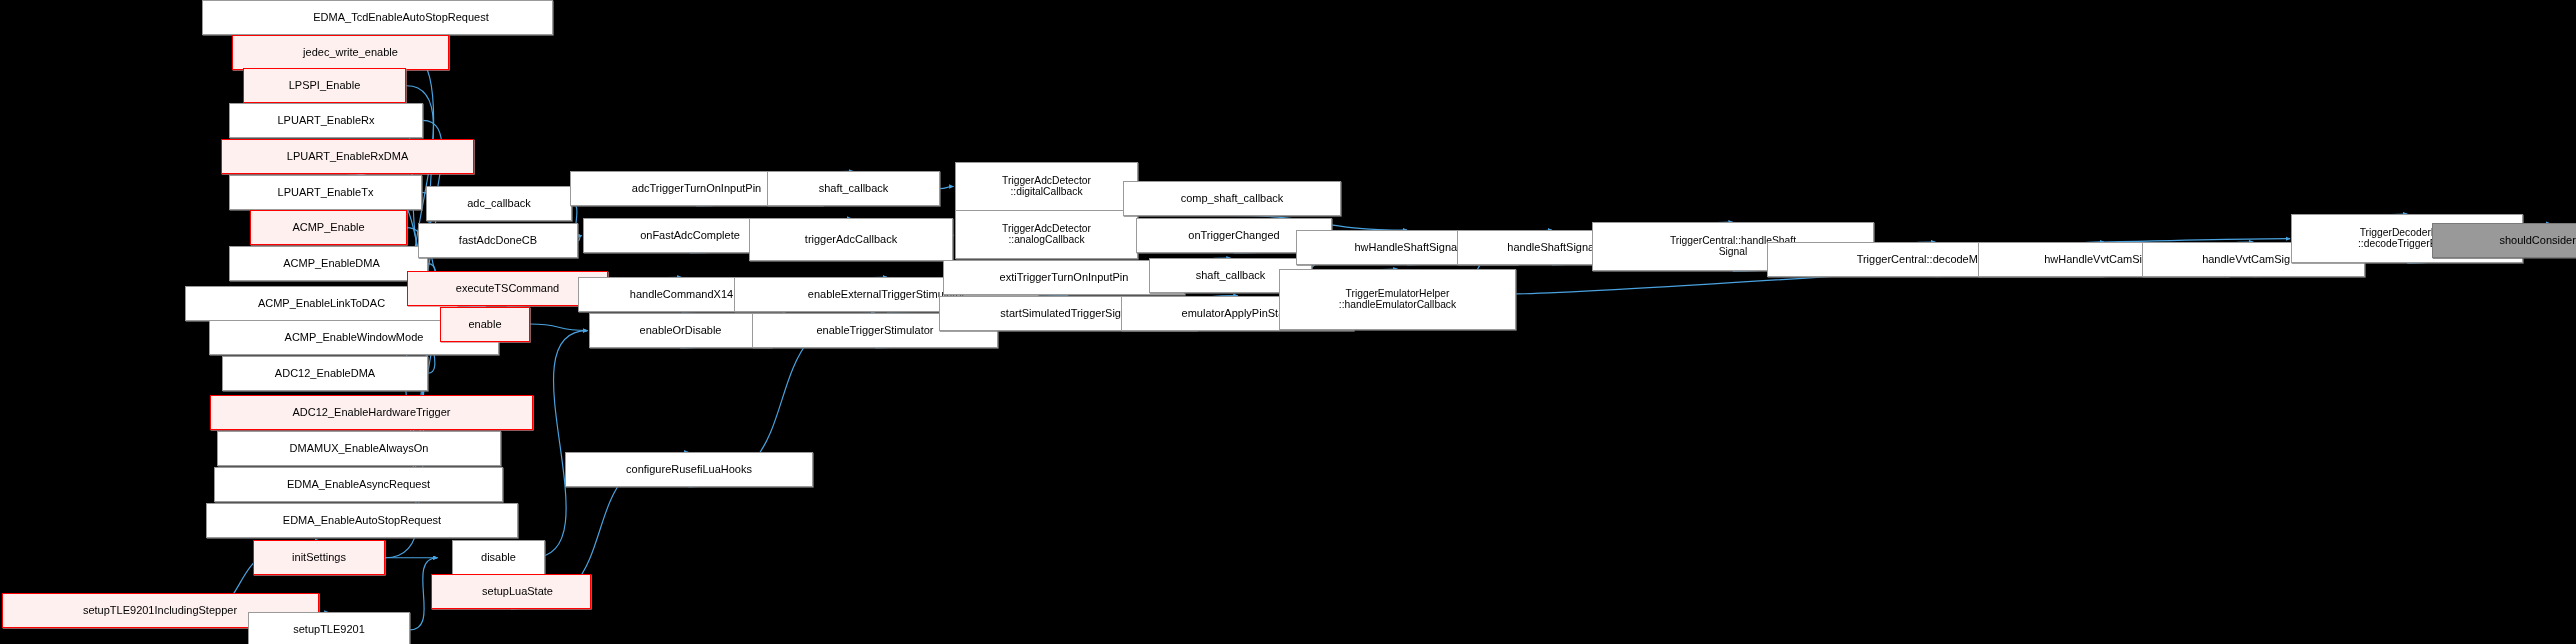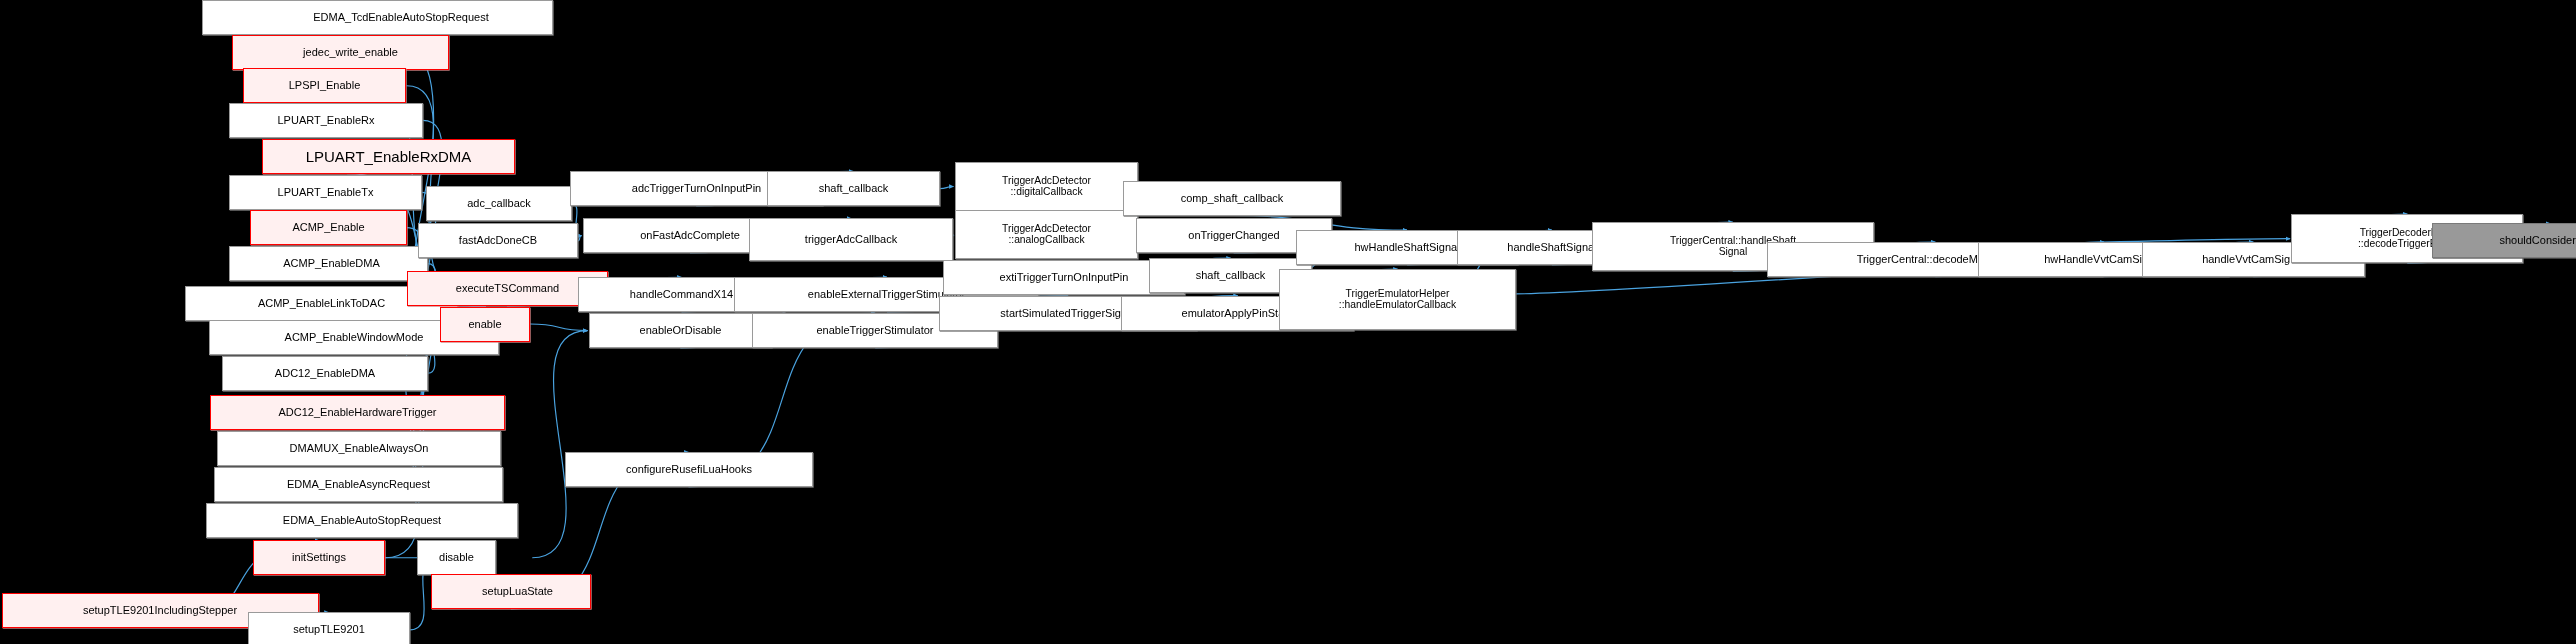--- a/index.html
+++ b/index.html
@@ -83,39 +83,39 @@
         <path d="M3274.5,358 C3394.975,358 3348.525,304 3469,304" fill="none" stroke="#4aa3e0" stroke-width="1.6" marker-end="url(#arrow)"></path>
         <path d="M2549,335.5 C2671.75,335.5 2992.25,324.5 3115,324.5" fill="none" stroke="#4aa3e0" stroke-width="1.6" marker-end="url(#arrow)"></path>
         <path d="M2062,399.5 C2193.75,399.5 2779.25,352.5 2911,352.5" fill="none" stroke="#4aa3e0" stroke-width="1.6" marker-end="url(#arrow)"></path>
       </g>
   </svg>
   <div id="node-layer">
       <div class="node n-plain" style="left: 202px; top: 0px; width: 351px; height: 35px; font-size: 11px; padding-left: 47px;"><span>EDMA_TcdEnableAutoStopRequest</span></div>
       <div class="node n-red" style="left: 232px; top: 35px; width: 217px; height: 35px; font-size: 11px; padding-left: 20px;"><span>jedec_write_enable</span></div>
       <div class="node n-red" style="left: 243px; top: 68px; width: 163px; height: 35px; font-size: 11px;"><span>LPSPI_Enable</span></div>
       <div class="node n-plain" style="left: 229px; top: 103px; width: 194px; height: 35px; font-size: 11px;"><span>LPUART_EnableRx</span></div>
-      <div class="node n-red" style="left: 221px; top: 139px; width: 253px; height: 35px; font-size: 15px; margin-left: 41px;"><span>LPUART_EnableRxDMA</span></div>
+      <div class="node n-red" style="left: 221px; top: 139px; width: 253px; height: 35px; font-size: 11px;"><span>LPUART_EnableRxDMA</span></div>
       <div class="node n-plain" style="left: 229px; top: 175px; width: 193px; height: 35px; font-size: 11px;"><span>LPUART_EnableTx</span></div>
       <div class="node n-red" style="left: 250px; top: 210px; width: 157px; height: 35px; font-size: 11px;"><span>ACMP_Enable</span></div>
       <div class="node n-plain" style="left: 229px; top: 246px; width: 199px; height: 35px; font-size: 11px; padding-left: 6px;"><span>ACMP_EnableDMA</span></div>
       <div class="node n-plain" style="left: 185px; top: 286px; width: 273px; height: 35px; font-size: 11px;"><span>ACMP_EnableLinkToDAC</span></div>
       <div class="node n-plain" style="left: 209px; top: 320px; width: 290px; height: 35px; font-size: 11px;"><span>ACMP_EnableWindowMode</span></div>
       <div class="node n-plain" style="left: 222px; top: 356px; width: 206px; height: 35px; font-size: 11px;"><span>ADC12_EnableDMA</span></div>
-      <div class="node n-red" style="left: 210px; top: 395px; width: 295px; height: 35px; font-size: 11px;"><span>ADC12_EnableHardwareTrigger</span></div>
+      <div class="node n-red" style="left: 210px; top: 395px; width: 323px; height: 35px; font-size: 11px;"><span>ADC12_EnableHardwareTrigger</span></div>
       <div class="node n-plain" style="left: 217px; top: 431px; width: 284px; height: 35px; font-size: 11px;"><span>DMAMUX_EnableAlwaysOn</span></div>
       <div class="node n-plain" style="left: 214px; top: 467px; width: 289px; height: 35px; font-size: 11px;"><span>EDMA_EnableAsyncRequest</span></div>
       <div class="node n-plain" style="left: 206px; top: 503px; width: 312px; height: 35px; font-size: 11px;"><span>EDMA_EnableAutoStopRequest</span></div>
       <div class="node n-red" style="left: 253px; top: 540px; width: 132px; height: 35px; font-size: 11px;"><span>initSettings</span></div>
       <div class="node n-red" style="left: 1.5px; top: 593px; width: 317px; height: 35px; font-size: 11px;"><span>setupTLE9201IncludingStepper</span></div>
       <div class="node n-plain" style="left: 248px; top: 612px; width: 162px; height: 35px; font-size: 11px;"><span>setupTLE9201</span></div>
       <div class="node n-plain" style="left: 426px; top: 186px; width: 146px; height: 35px; font-size: 11px;"><span>adc_callback</span></div>
       <div class="node n-plain" style="left: 418px; top: 223px; width: 160px; height: 35px; font-size: 11px;"><span>fastAdcDoneCB</span></div>
       <div class="node n-red" style="left: 407px; top: 271px; width: 201px; height: 35px; font-size: 11px;"><span>executeTSCommand</span></div>
       <div class="node n-red" style="left: 440px; top: 307px; width: 90px; height: 35px; font-size: 11px;"><span>enable</span></div>
-      <div class="node n-plain" style="left: 417px; top: 540px; width: 79px; height: 35px; font-size: 11px;"><span>disable</span></div>
+      <div class="node n-plain" style="left: 452px; top: 540px; width: 93px; height: 35px; font-size: 11px;"><span>disable</span></div>
       <div class="node n-red" style="left: 431px; top: 574px; width: 160px; height: 35px; font-size: 11px; padding-left: 13px;"><span>setupLuaState</span></div>
       <div class="node n-plain" style="left: 565px; top: 452px; width: 248px; height: 35px; font-size: 11px;"><span>configureRusefiLuaHooks</span></div>
       <div class="node n-plain" style="left: 570px; top: 171px; width: 253px; height: 35px; font-size: 11px;"><span>adcTriggerTurnOnInputPin</span></div>
       <div class="node n-plain" style="left: 583px; top: 218px; width: 214px; height: 35px; font-size: 11px;"><span>onFastAdcComplete</span></div>
       <div class="node n-plain" style="left: 578px; top: 277px; width: 207px; height: 35px; font-size: 11px;"><span>handleCommandX14</span></div>
       <div class="node n-plain" style="left: 589px; top: 313px; width: 183px; height: 35px; font-size: 11px;"><span>enableOrDisable</span></div>
       <div class="node n-plain" style="left: 767px; top: 171px; width: 173px; height: 35px; font-size: 11px;"><span>shaft_callback</span></div>
       <div class="node n-plain" style="left: 749px; top: 218px; width: 204px; height: 43px; font-size: 11px;"><span>triggerAdcCallback</span></div>
       <div class="node n-plain" style="left: 734px; top: 277px; width: 305px; height: 35px; font-size: 11px;"><span>enableExternalTriggerStimulator</span></div>
       <div class="node n-plain" style="left: 752px; top: 313px; width: 246px; height: 35px; font-size: 11px;"><span>enableTriggerStimulator</span></div>

